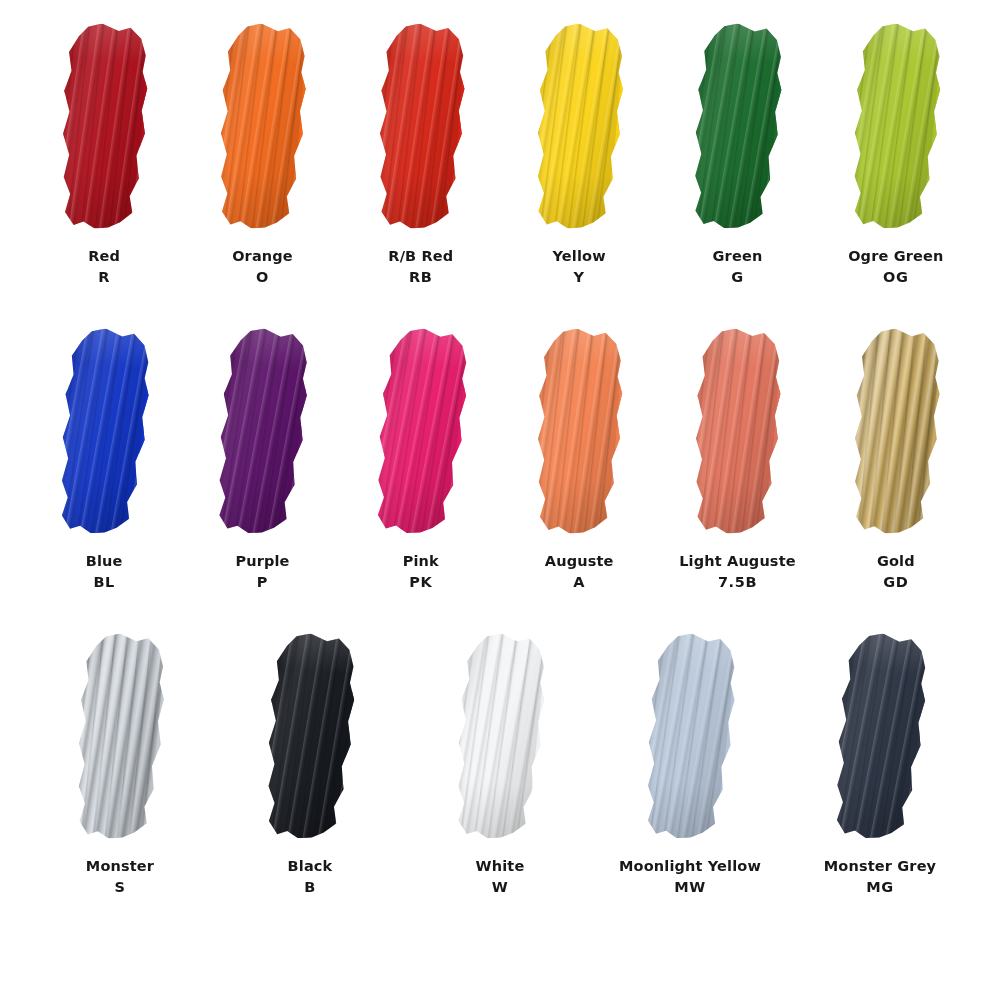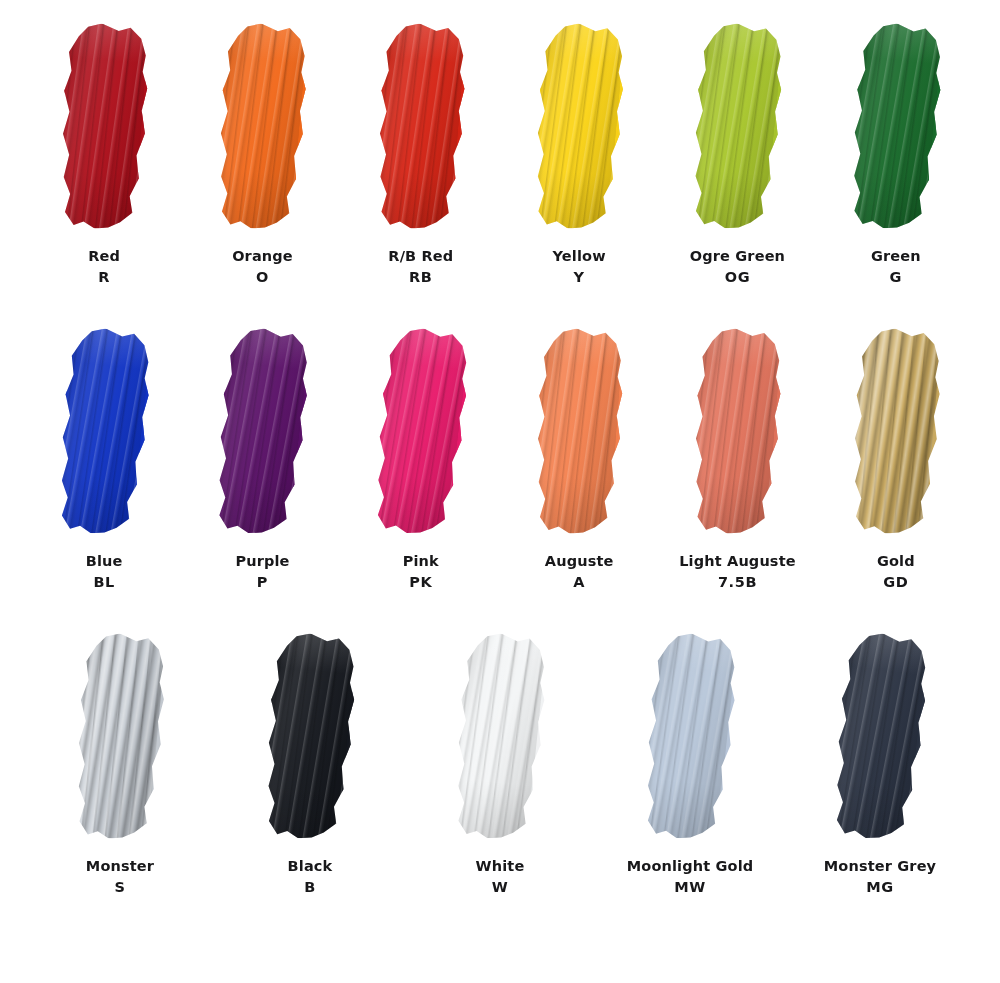--- a/index.html
+++ b/index.html
@@ -226,36 +226,36 @@
         <div class="stroke-area">
           <div class="stroke" style="--paint: #FBD417; transform: rotate(5.25deg);"></div>
         </div>
         <div class="caption">
           <div class="color-name">Yellow</div>
           <div class="color-code">Y</div>
         </div>
       </div>
       <div class="swatch-cell">
         <div class="stroke-area">
+          <div class="stroke" style="--paint: #186B2B; transform: rotate(5.95deg);"></div>
+        </div>
+        <div class="caption">
+          <div class="color-name">Green</div>
+          <div class="color-code">G</div>
+        </div>
+      </div>
+      <div class="swatch-cell">
+        <div class="stroke-area">
           <div class="stroke" style="--paint: #A8C62C; transform: rotate(5.6deg);"></div>
         </div>
         <div class="caption">
           <div class="color-name">Ogre Green</div>
           <div class="color-code">OG</div>
         </div>
       </div>
-      <div class="swatch-cell">
-        <div class="stroke-area">
-          <div class="stroke" style="--paint: #186B2B; transform: rotate(5.95deg);"></div>
-        </div>
-        <div class="caption">
-          <div class="color-name">Green</div>
-          <div class="color-code">G</div>
-        </div>
-      </div>
     </div>
   <div class="swatch-row">
       <div class="swatch-cell">
         <div class="stroke-area">
           <div class="stroke" style="--paint: #1033C4; transform: rotate(6.3deg);"></div>
         </div>
         <div class="caption">
           <div class="color-name">Blue</div>
           <div class="color-code">BL</div>
         </div>
@@ -332,21 +332,21 @@
         <div class="caption">
           <div class="color-name">White</div>
           <div class="color-code">W</div>
         </div>
       </div>
       <div class="swatch-cell">
         <div class="stroke-area">
           <div class="stroke pale" style="--paint: #B8C7DA; transform: rotate(6.3deg);"></div>
         </div>
         <div class="caption">
-          <div class="color-name">Moonlight Gold</div>
+          <div class="color-name">Moonlight Yellow</div>
           <div class="color-code">MW</div>
         </div>
       </div>
       <div class="swatch-cell">
         <div class="stroke-area">
           <div class="stroke" style="--paint: #2A3242; transform: rotate(7deg);"></div>
         </div>
         <div class="caption">
           <div class="color-name">Monster Grey</div>
           <div class="color-code">MG</div>

